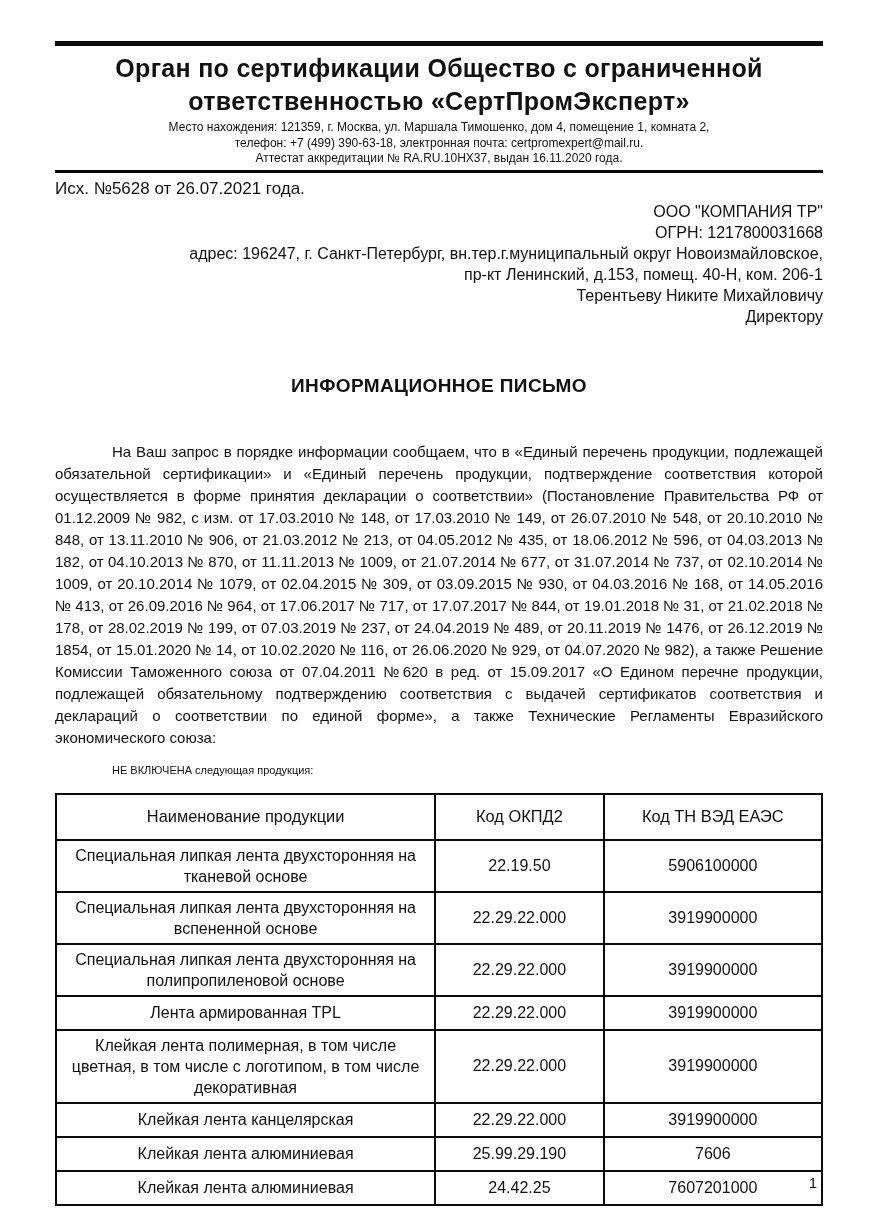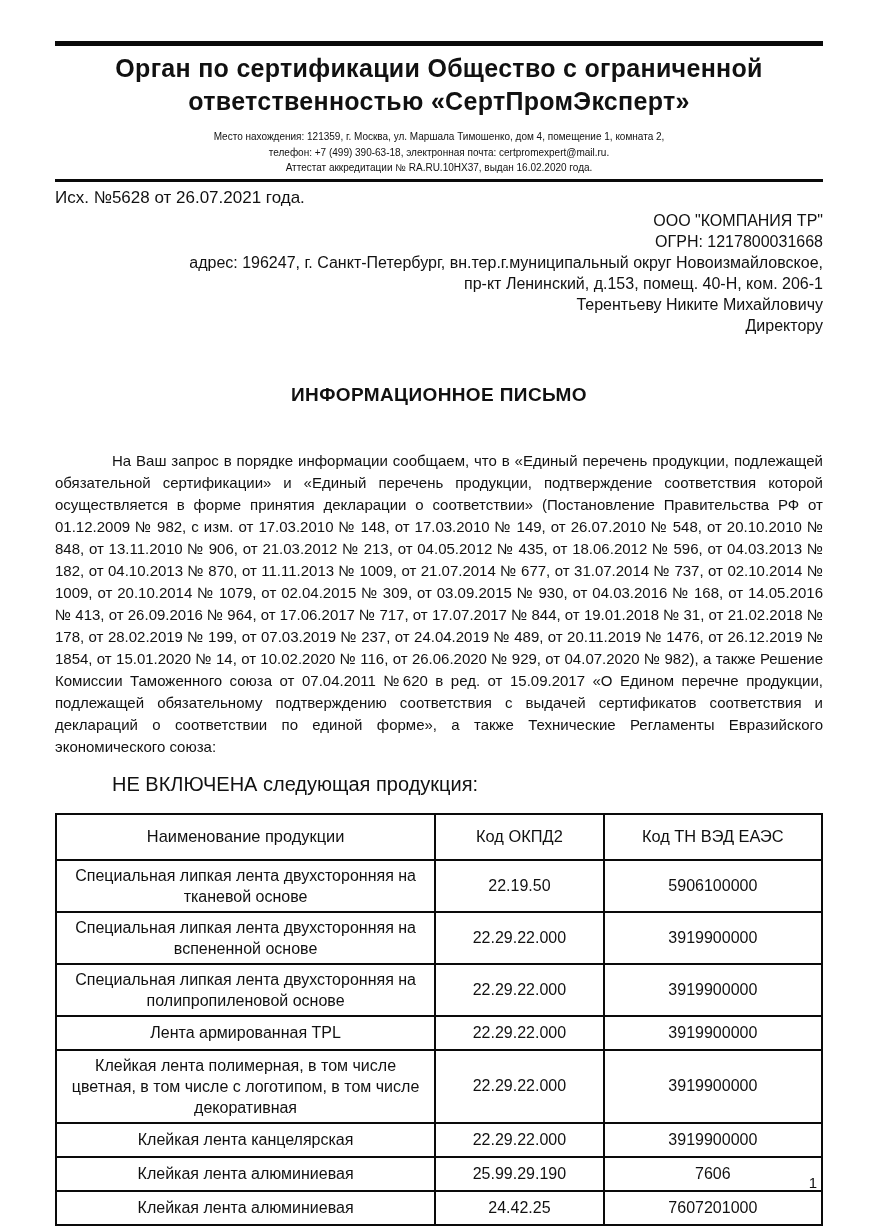--- a/index.html
+++ b/index.html
@@ -22,23 +22,23 @@
   }
   .org-title {
     text-align:center;
     font-weight:bold;
     font-size:25px;
     line-height:33px;
     letter-spacing:0.3px;
   }
   .org-contacts {
     text-align:center;
-    font-size:10px;
+    font-size:12px;
     line-height:15.6px;
-    margin-top:11px;
+    margin-top:2px;
   }
   .rule-thin {
     margin:3px 0 0 0;
     border:none; border-top:3px solid #0a0a0a;
   }
   .outgoing {
     font-size:17px;
     margin-top:6px;
   }
 
@@ -63,21 +63,21 @@
   .body-par {
     margin-top:44px;
     font-size:15px;
     line-height:22px;
     text-align:justify;
     text-indent:57px;
   }
 
   .not-included {
     margin-top:15px;
-    font-size:20px;
+    font-size:11px;
     text-indent:57px;
   }
 
   
   table.products {
     margin-top:17px;
     width:100%;
     border-collapse:collapse;
     font-size:16px;
   }
@@ -112,21 +112,21 @@
     <hr class="rule-thick">
 
     <div class="org-title">
       <div>Орган по сертификации Общество с ограниченной</div>
       <div>ответственностью «СертПромЭксперт»</div>
     </div>
 
     <div class="org-contacts">
       <div>Место нахождения: 121359, г. Москва, ул. Маршала Тимошенко, дом 4, помещение 1, комната 2,</div>
       <div>телефон: +7 (499) 390-63-18, электронная почта: certpromexpert@mail.ru.</div>
-      <div>Аттестат аккредитации № RA.RU.10HX37, выдан 16.02.2020 года.</div>
+      <div>Аттестат аккредитации № RA.RU.10HX37, выдан 16.11.2020 года.</div>
     </div>
 
     <hr class="rule-thin">
 
     <div class="outgoing">Исх. №5628 от 26.07.2021 года.</div>
 
     <div class="recipient">
       <div>ООО "КОМПАНИЯ ТР"</div>
       <div>ОГРН: 1217800031668</div>
       <div>адрес: 196247, г. Санкт-Петербург, вн.тер.г.муниципальный округ Новоизмайловское,</div>

